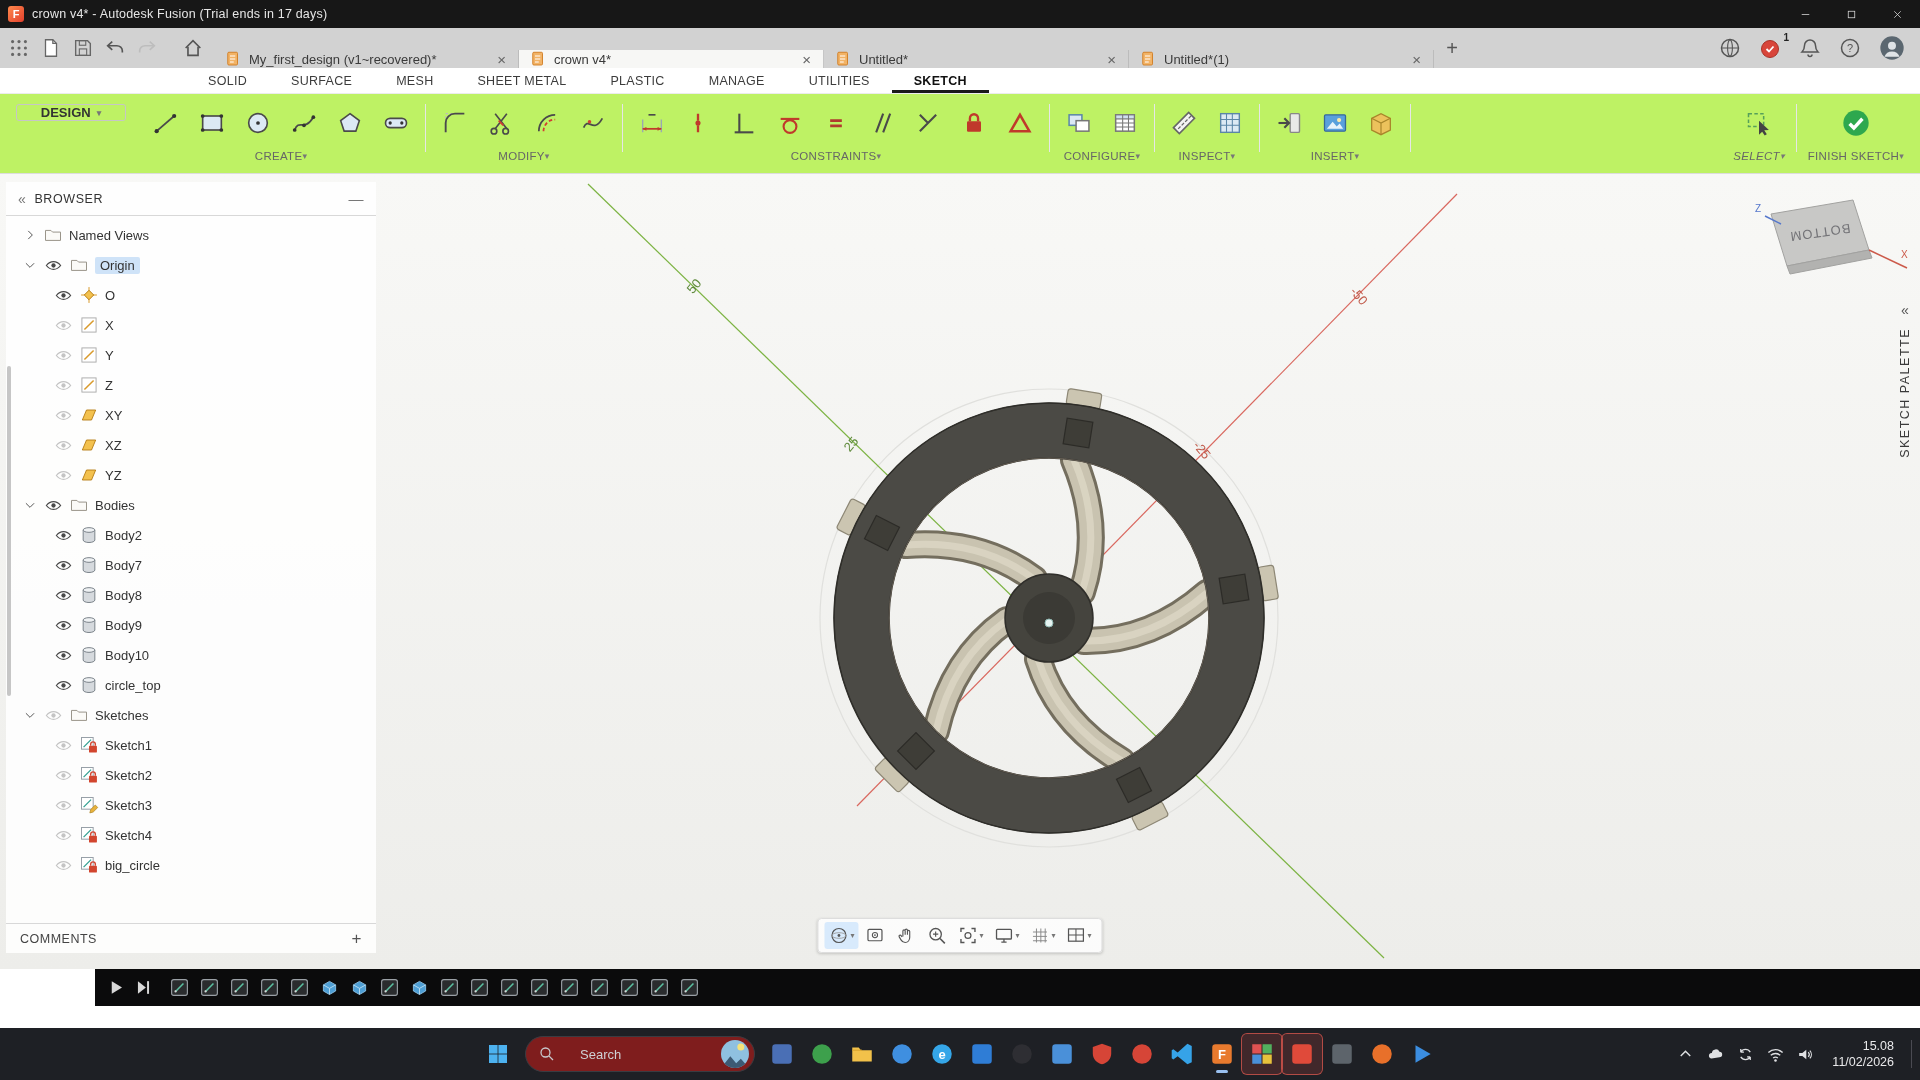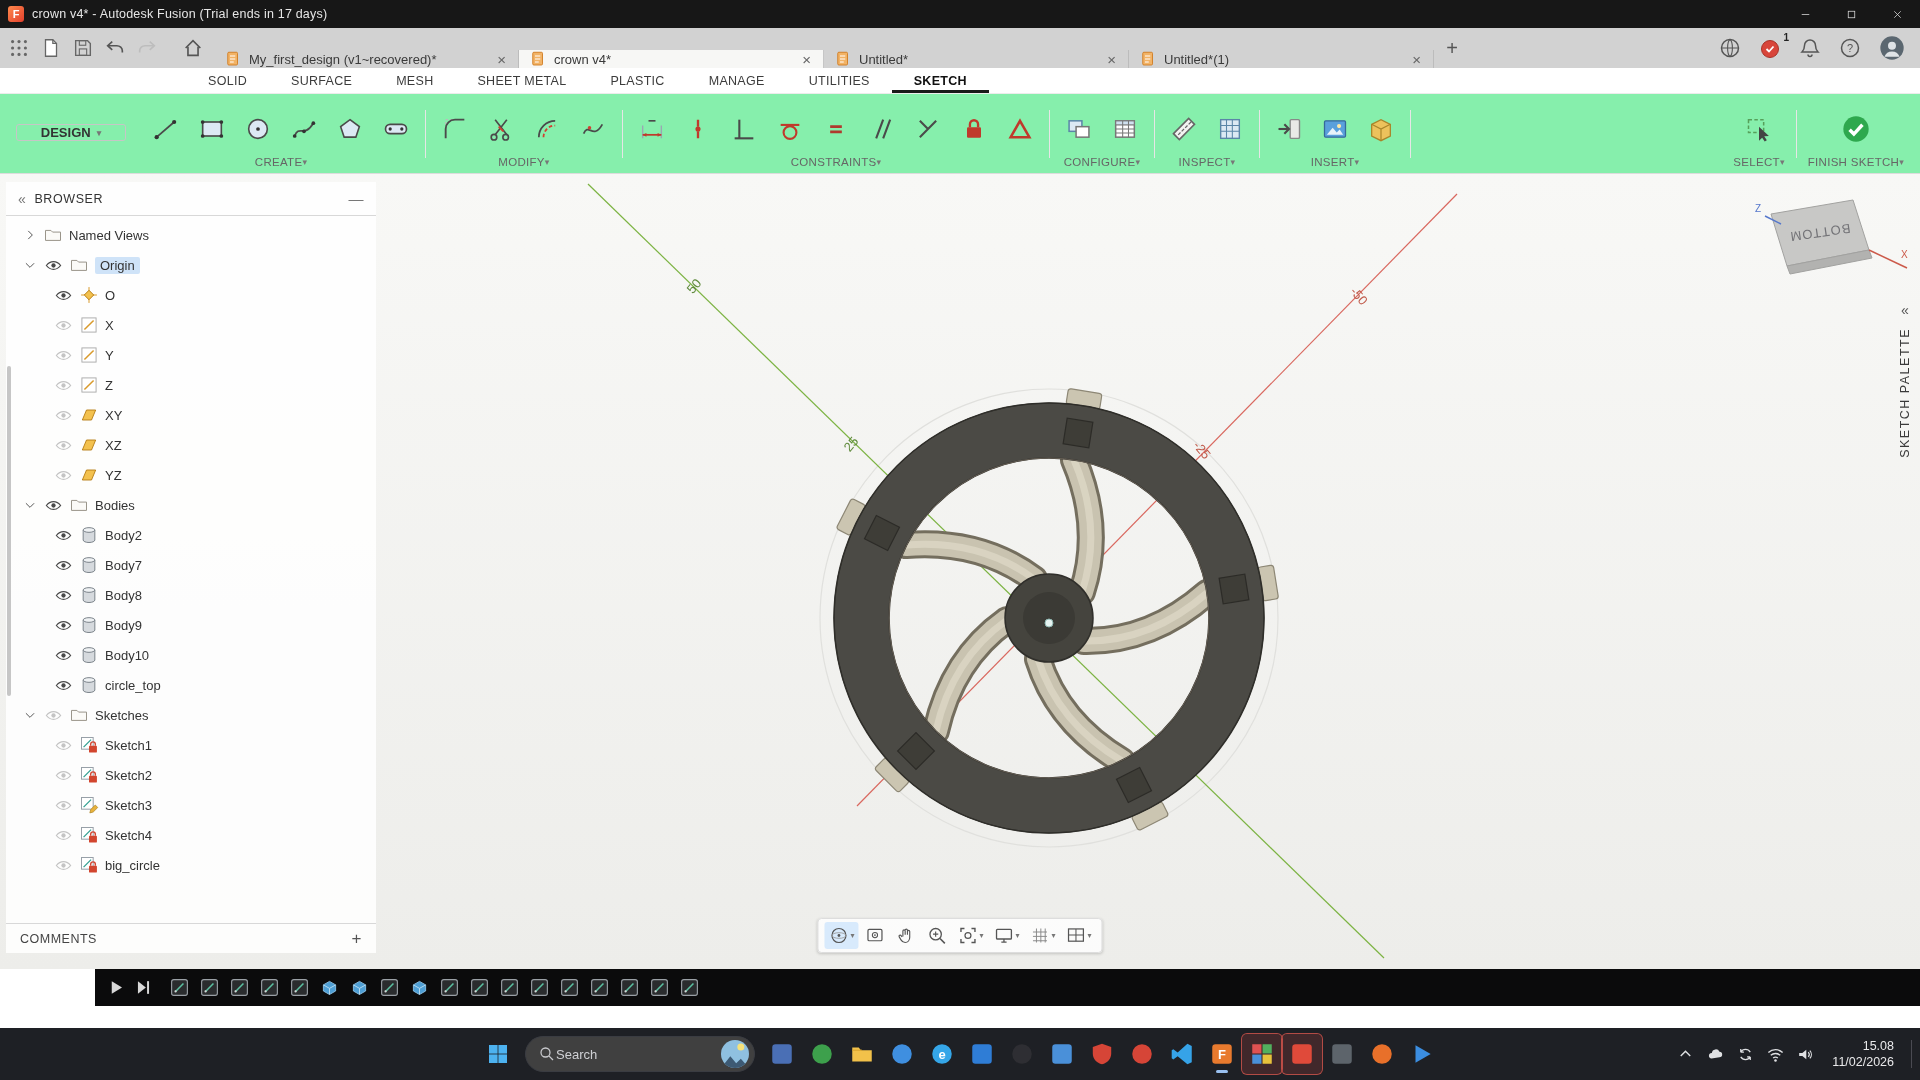--- a/index.html
+++ b/index.html
@@ -32,26 +32,26 @@
   .tr-ic svg { width:100%; height:100%; }
   .tr-ic .badge { position:absolute; top:-4px; right:-7px; font-size:10px; font-weight:bold; color:#222; }
   .tr-ic.avatar { width:28px; height:28px; }
 
   
   .ribbonrow { height:26px; background:#fff; border-bottom:1px solid #ececec; display:flex; align-items:stretch; padding-left:186px; flex:0 0 auto; }
   .ribbon-tab { padding:0 22px; display:flex; align-items:center; font-size:12.5px; color:#3c3c3c; letter-spacing:.3px; }
   .ribbon-tab.active { font-weight:bold; color:#111; box-shadow:inset 0 -3px 0 #1a1a1a; }
 
   
-  .toolbar { height:80px; background:#86efac; border-bottom:1px solid #ddd; display:flex; align-items:center; padding:0 8px; flex:0 0 auto; }
+  .toolbar { height:80px; background:#bef264; border-bottom:1px solid #ddd; display:flex; align-items:flex-start; padding:0 8px; flex:0 0 auto; }
   .workspace-box { margin:10px 14px 12px 8px; width:110px; border:1px solid #c6c6c6; border-radius:3px; display:flex; align-items:center; justify-content:center; gap:6px; font-size:13px; font-weight:bold; color:#333; flex:0 0 auto; }
   .toolbar-groups { display:flex; flex:1; align-items:stretch; }
   .tb-sep { width:1px; background:#e6e6e6; margin:10px 3px; }
   .tb-group { display:flex; flex-direction:column; align-items:center; padding:4px 8px 0; }
-  .tb-group.select { margin-left:auto; }
+  .tb-group.select { margin-left:auto;font-style:italic; }
   .tb-icons { display:flex; gap:10px; align-items:center; height:50px; }
   .tb-tool { width:36px; height:36px; display:flex; align-items:center; justify-content:center; border-radius:3px; }
   .tb-tool .icon { width:28px; height:28px; }
   .tb-group.finish .tb-tool .icon { width:32px; height:32px; }
   .tb-label { font-size:11.5px; color:#666; display:flex; align-items:center; letter-spacing:.3px; padding-top:2px; }
   .caret { font-size:9px; color:#777; }
 
   
   .main { position:relative; flex:1; background:linear-gradient(#f8f8f6,#ededea); overflow:hidden; }
   .scene { position:absolute; inset:0; }
@@ -102,21 +102,21 @@
   .tl-btn { width:19px; height:19px; display:flex; }
   .tl-features { display:flex; align-items:center; gap:9px; }
   .tl-item { width:21px; height:21px; display:flex; }
   .below-strip { height:22px; background:#fff; flex:0 0 auto; }
 
   
   .taskbar { height:52px; background:#1e2025; position:relative; flex:0 0 auto; }
   .tb-center { position:absolute; left:50%; top:0; bottom:0; transform:translateX(-50%); display:flex; align-items:center; gap:7px; }
   .start-btn { width:40px; height:40px; display:flex; align-items:center; justify-content:center; border-radius:5px; }
   .start-btn .icon { width:24px; height:24px; }
-  .search-pill { height:36px; width:230px; background:#404040; border:1px solid #3a3c42; border-radius:18px; display:flex; align-items:center; gap:0; padding:0 5px 0 12px; color:#cfd0d4; font-size:13px; }
+  .search-pill { height:36px; width:230px; background:#7f1d1d; border:1px solid #3a3c42; border-radius:18px; display:flex; align-items:center; gap:24px; padding:0 5px 0 12px; color:#cfd0d4; font-size:13px; }
   .search-pill .icon { width:18px; height:18px; }
   .search-label { flex:1; }
   .weather { width:28px; height:28px; border-radius:50%; overflow:hidden; display:flex; }
   .tb-app { width:40px; height:40px; display:flex; align-items:center; justify-content:center; position:relative; border-radius:5px; }
   .tb-app .icon { width:26px; height:26px; }
   .tb-app.hl { background:rgba(230,80,70,.18); box-shadow:0 0 0 1px rgba(230,90,80,.75); }
   .run-dot { position:absolute; bottom:1px; left:50%; transform:translateX(-50%); width:12px; height:3px; border-radius:2px; background:#9ac0f0; }
   .tray { position:absolute; right:8px; top:0; bottom:0; display:flex; align-items:center; gap:11px; }
   .tray-ic { width:19px; height:19px; display:flex; }
   .clock { text-align:right; color:#e8e8ea; font-size:12.5px; line-height:1.3; padding-left:6px; }

